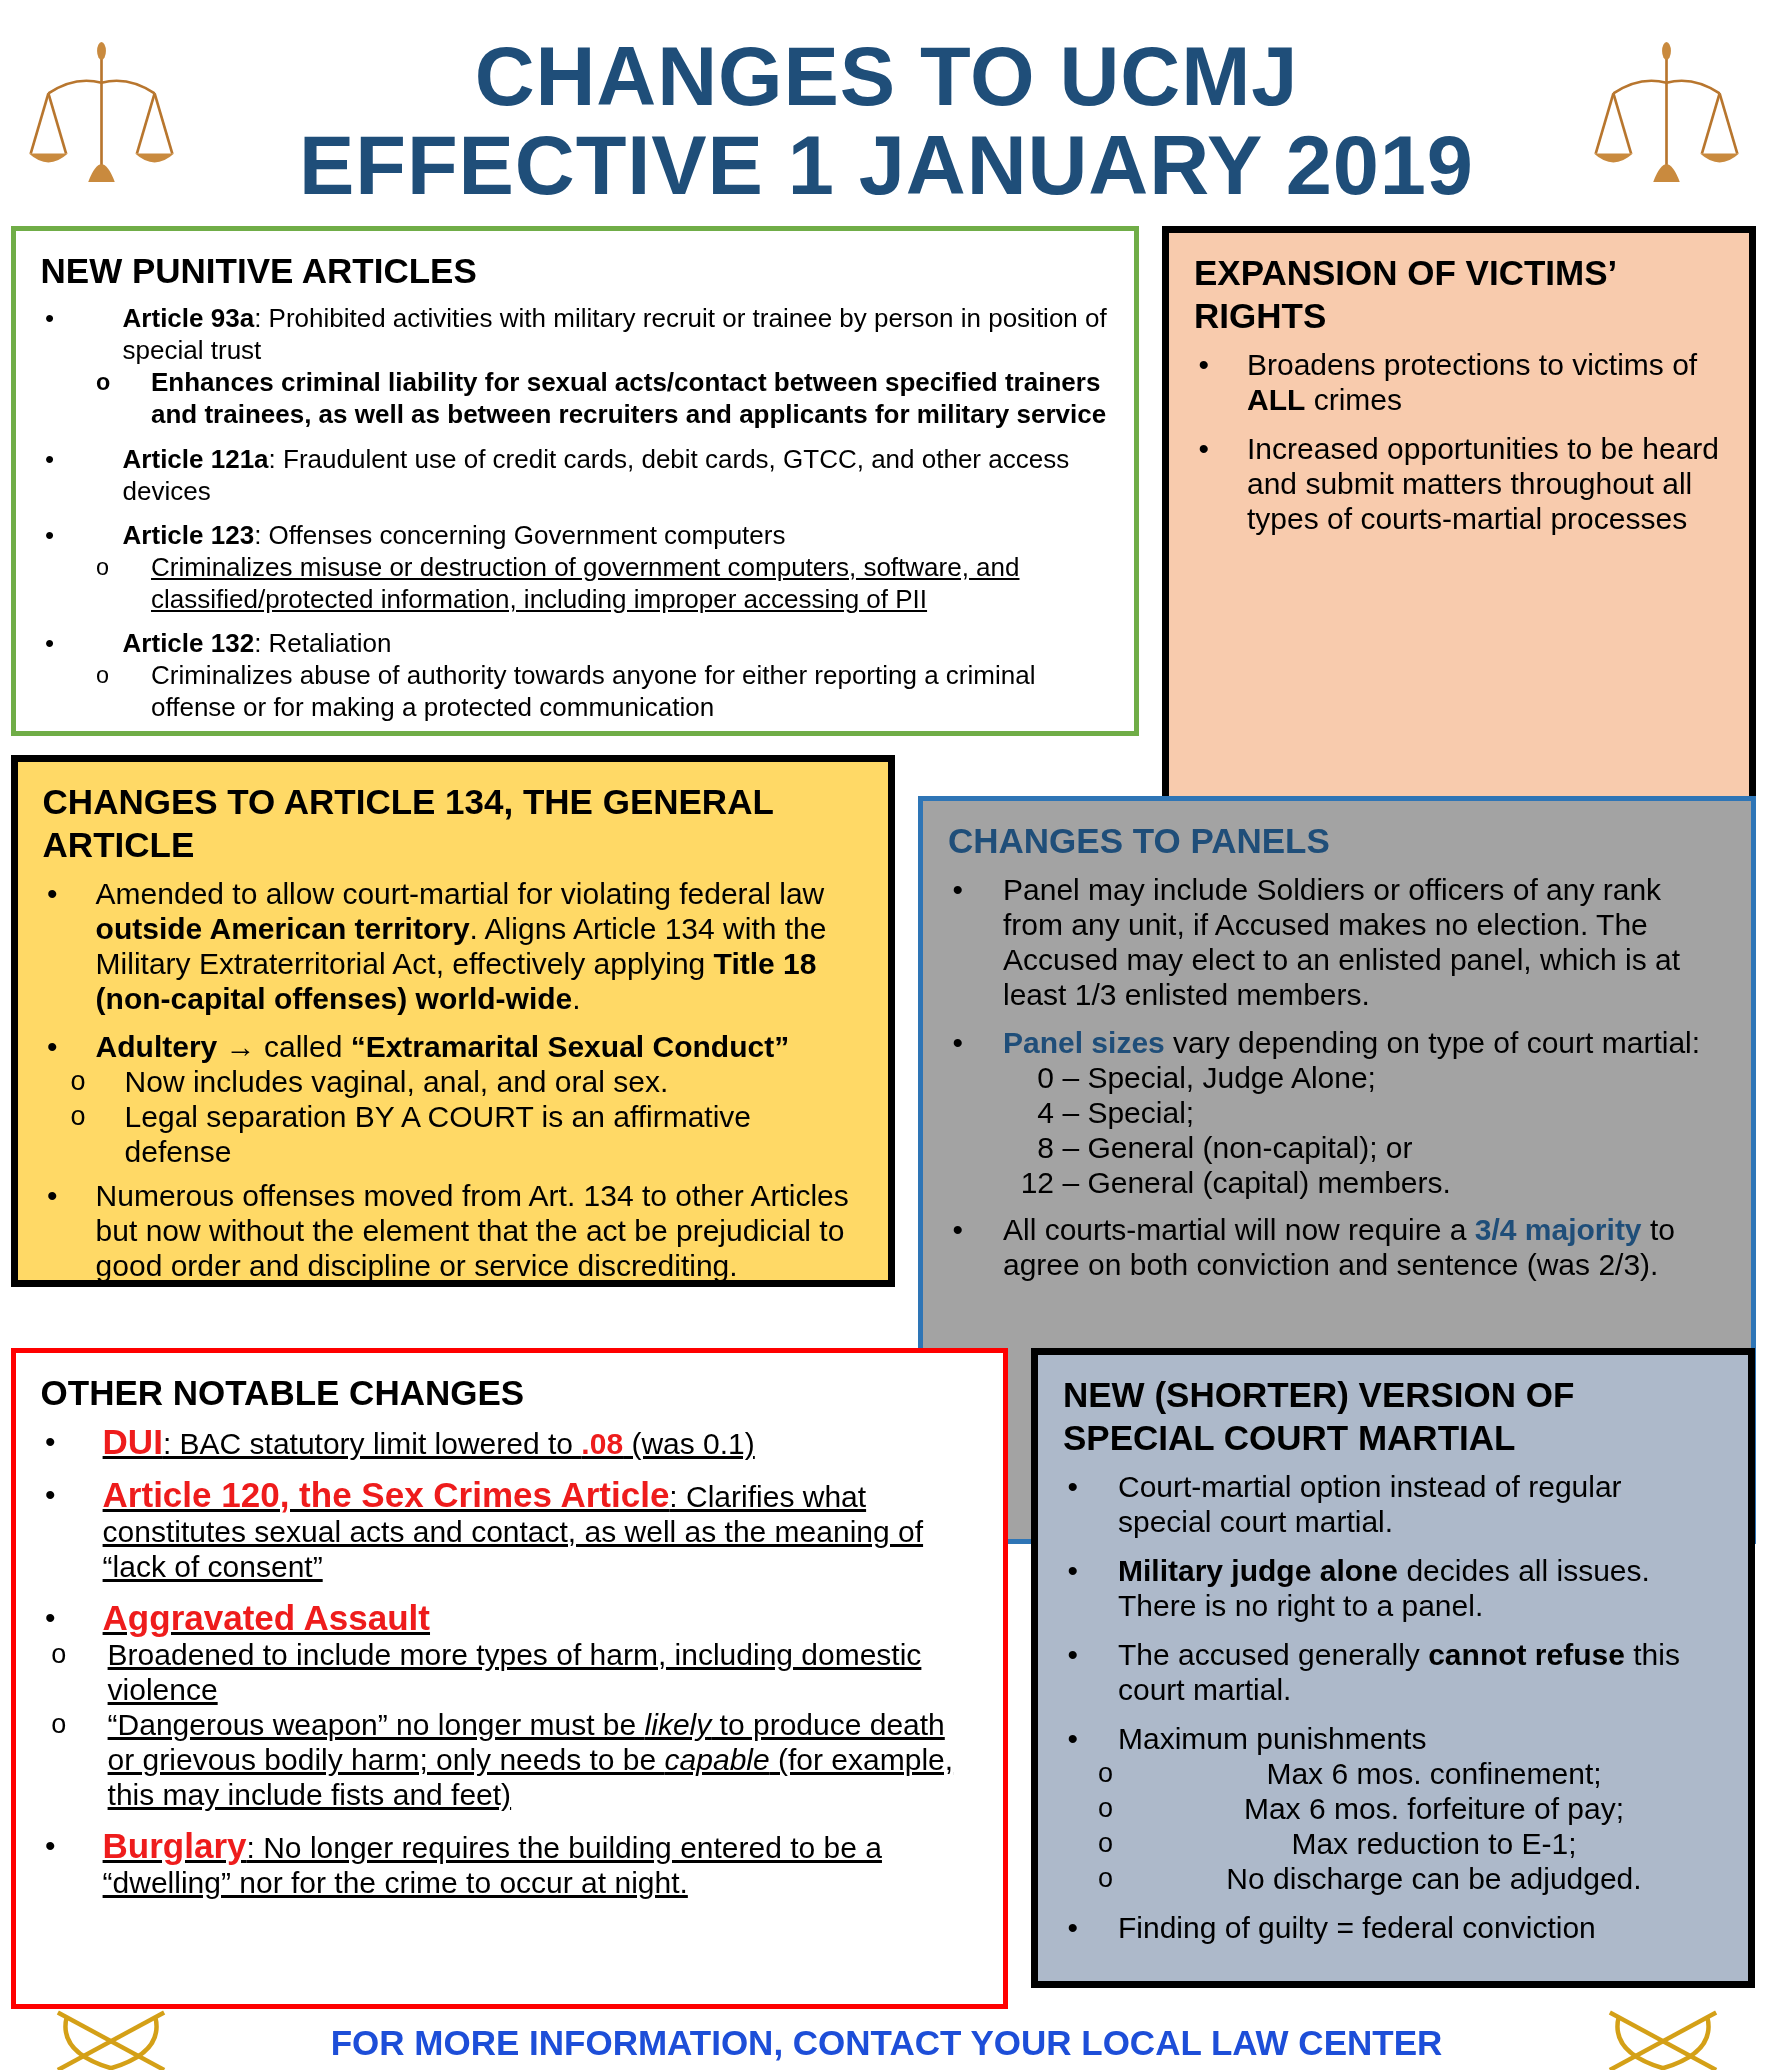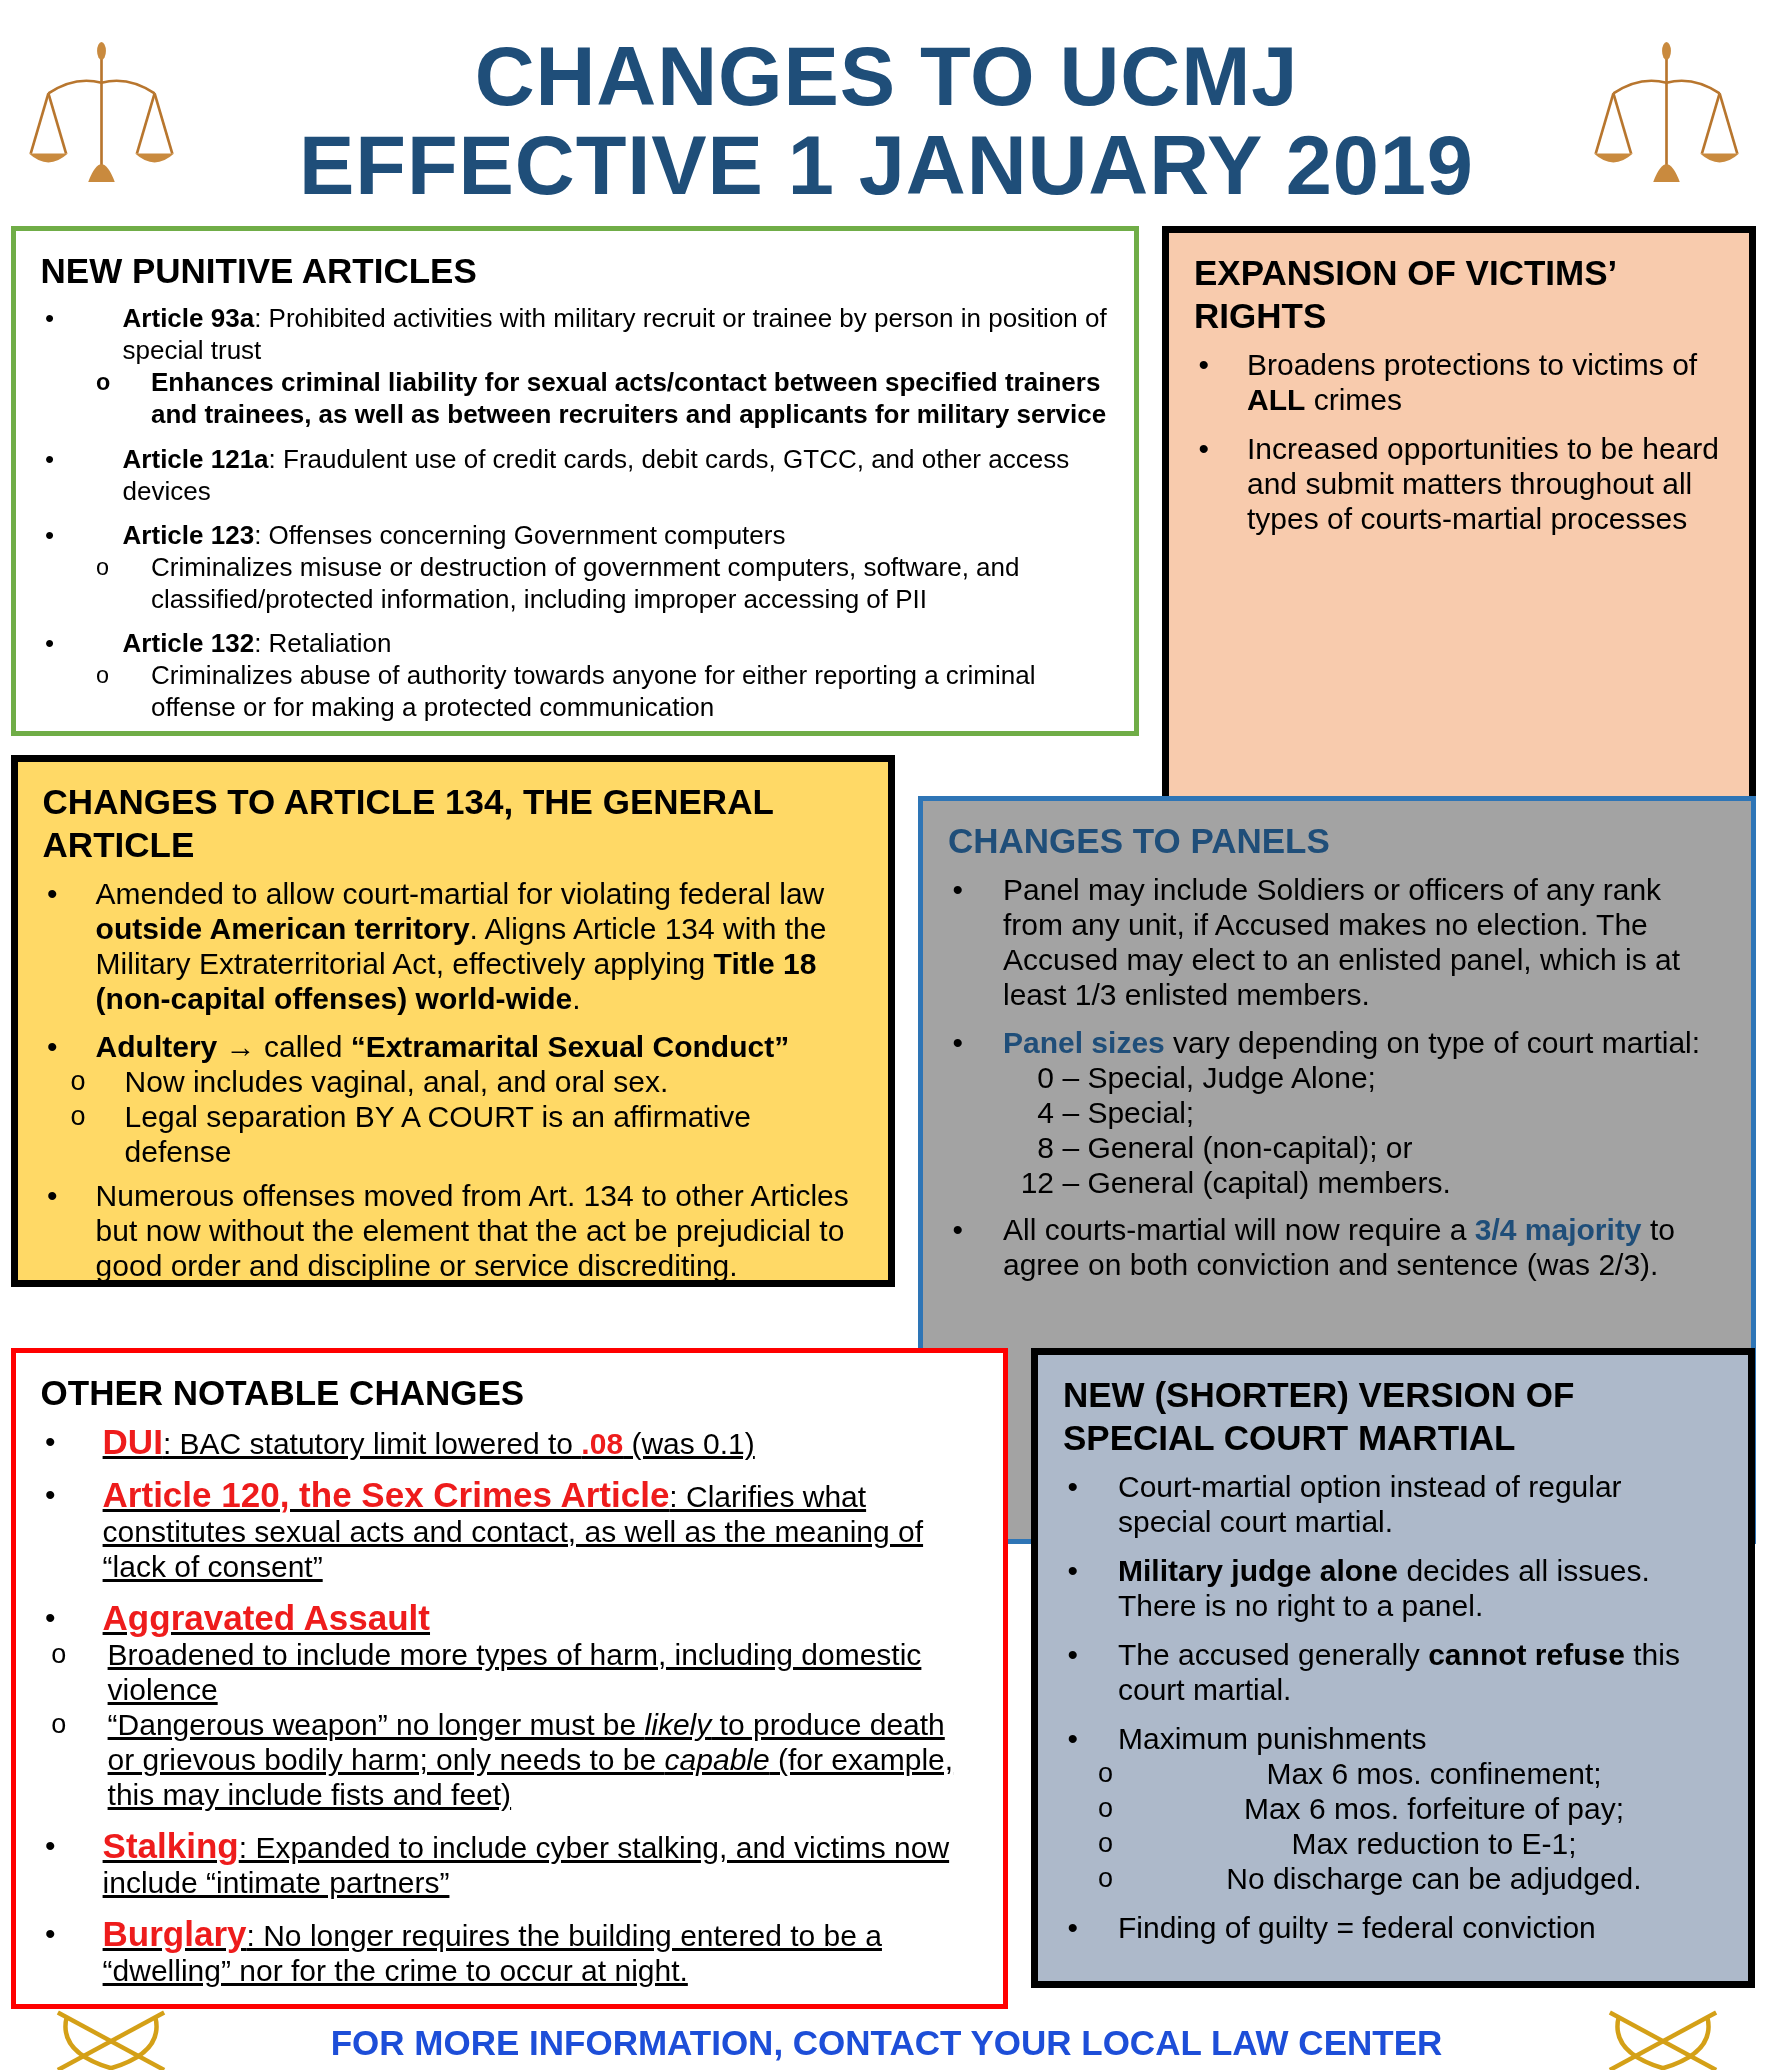--- a/index.html
+++ b/index.html
@@ -81,21 +81,21 @@
 <div class="title" style="top:35px;">CHANGES TO UCMJ</div>
 <div class="title" style="top:124px;">EFFECTIVE 1 JANUARY 2019</div>
 
 <div class="box" id="box-punitive">
   <h2>NEW PUNITIVE ARTICLES</h2>
   <ul class="l1" id="punitive-list">
       <li><b>Article 93a</b><span>:  Prohibited activities with military recruit or trainee by person in position of special trust</span><ul class="l2" style="margin-left: -26.6px; font-weight: bold;">
           <li>Enhances criminal liability for sexual acts/contact between specified trainers and trainees, as well as between recruiters and applicants for military service</li>
         </ul></li>
       <li><b>Article 121a</b><span>:  Fraudulent use of credit cards, debit cards, GTCC, and other access devices</span></li>
-      <li><b>Article 123</b><span>:  Offenses concerning Government computers</span><ul class="l2" style="margin-left: -26.6px;">
+      <li><b>Article 123</b><span>:  Offenses concerning Government computers</span><ul class="l2" style="margin-left: -26.6px; text-decoration: underline;">
           <li>Criminalizes misuse or destruction of government computers, software, and classified/protected information, including improper accessing of PII</li>
         </ul></li>
       <li><b>Article 132</b><span>:  Retaliation</span><ul class="l2" style="margin-left: -26.6px;">
           <li>Criminalizes abuse of authority towards anyone for either reporting a criminal offense or for making a protected communication</li>
         </ul></li>
     </ul>
 </div>
 
 <div class="box" id="box-victims">
   <h2>EXPANSION OF VICTIMS’ RIGHTS</h2>
@@ -139,21 +139,20 @@
   <h2>OTHER NOTABLE CHANGES</h2>
   <ul class="l1">
     <li><span class="red lead">DUI</span><span>:  BAC statutory limit lowered to </span><span class="red">.08</span><span> (was 0.1)</span></li>
     <li><span class="red lead">Article 120, the Sex Crimes Article</span><span>: Clarifies what constitutes sexual acts and contact, as well as the meaning of “lack of consent”</span></li>
     <li><span class="red lead">Aggravated Assault</span>
       <ul class="l2" style="margin-left:-62px;">
         <li>Broadened to include more types of harm, including domestic violence</li>
         <li><span>“Dangerous weapon” no longer must be </span><i>likely</i><span> to produce death or grievous bodily harm; only needs to be </span><i>capable</i><span> (for example, this may include fists and feet)</span></li>
       </ul>
     </li>
-    <li><span class="red lead">Stalking</span><span>:  Expanded to include cyber stalking, and victims now include “intimate partners”</span></li>
     <li><span class="red lead">Burglary</span><span>:  No longer requires the building entered to be a “dwelling” nor for the crime to occur at night.</span></li>
   </ul>
 </div>
 
 <div class="box" id="box-special">
   <h2>NEW (SHORTER) VERSION OF SPECIAL COURT MARTIAL</h2>
   <ul class="l1">
     <li>Court-martial option instead of regular special court martial.</li>
     <li><b>Military judge alone</b><span> decides all issues. There is no right to a panel.</span></li>
     <li><span>The accused generally </span><b>cannot refuse</b><span> this court martial.</span></li>

